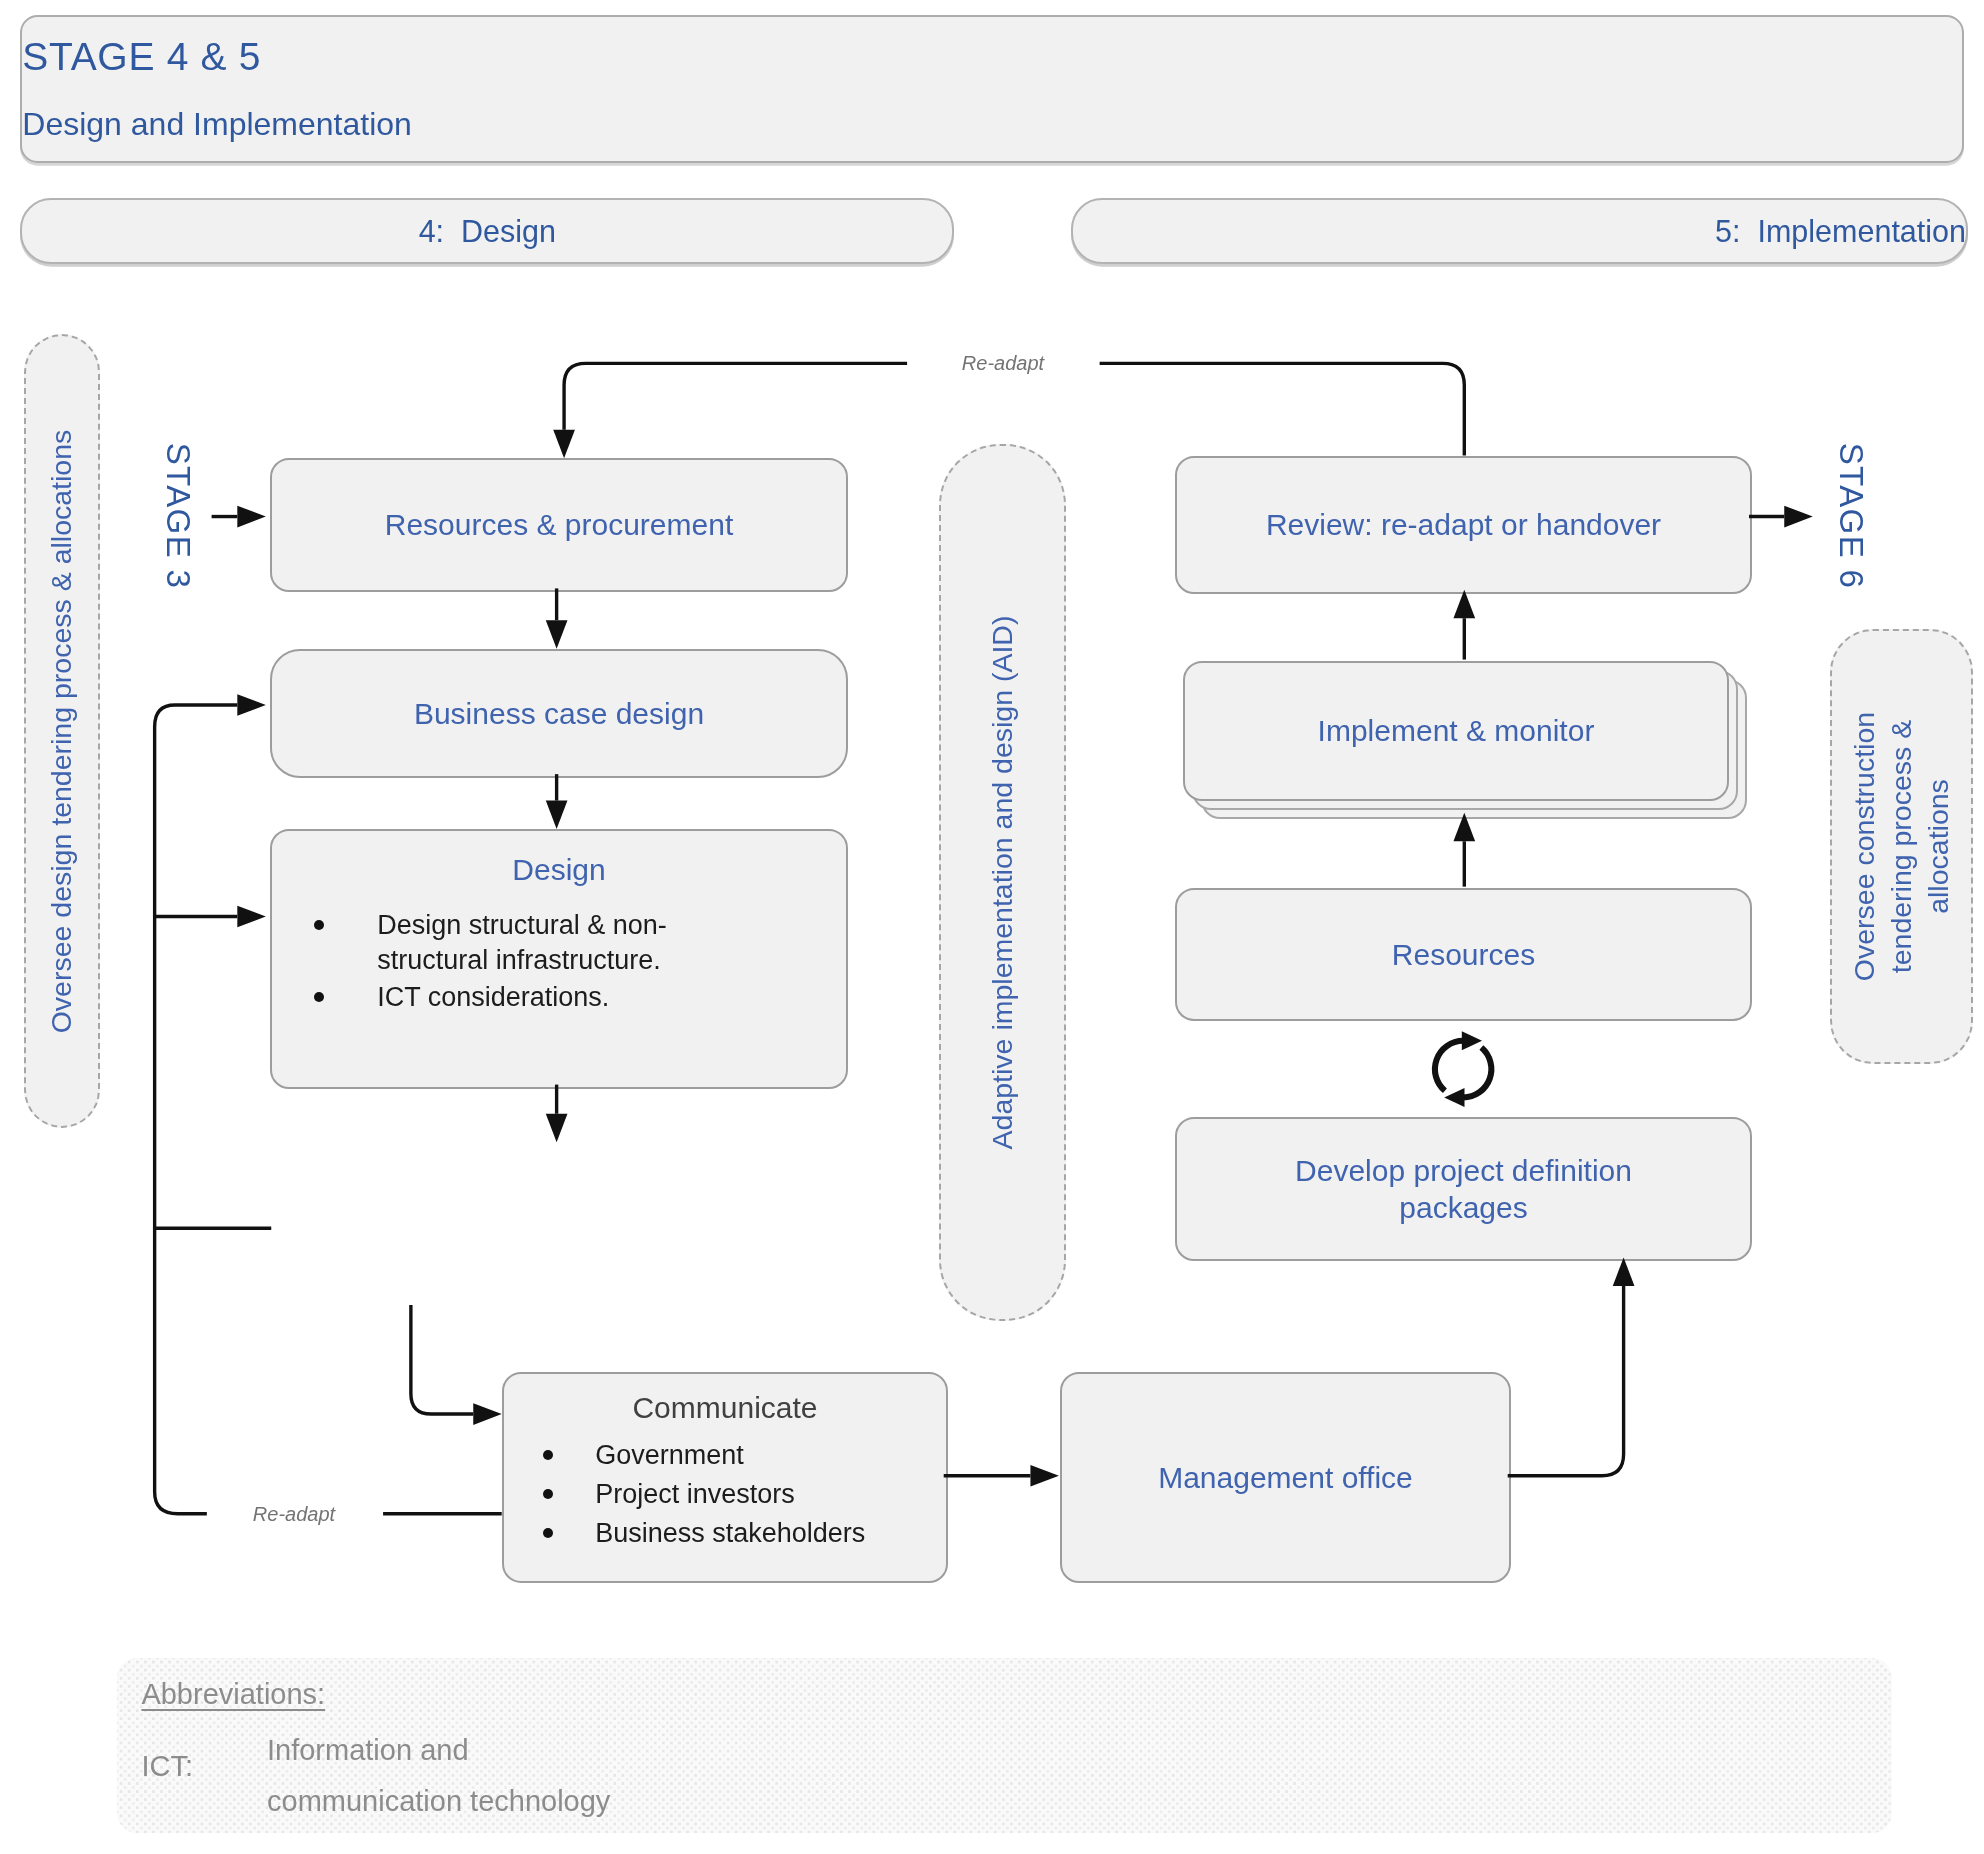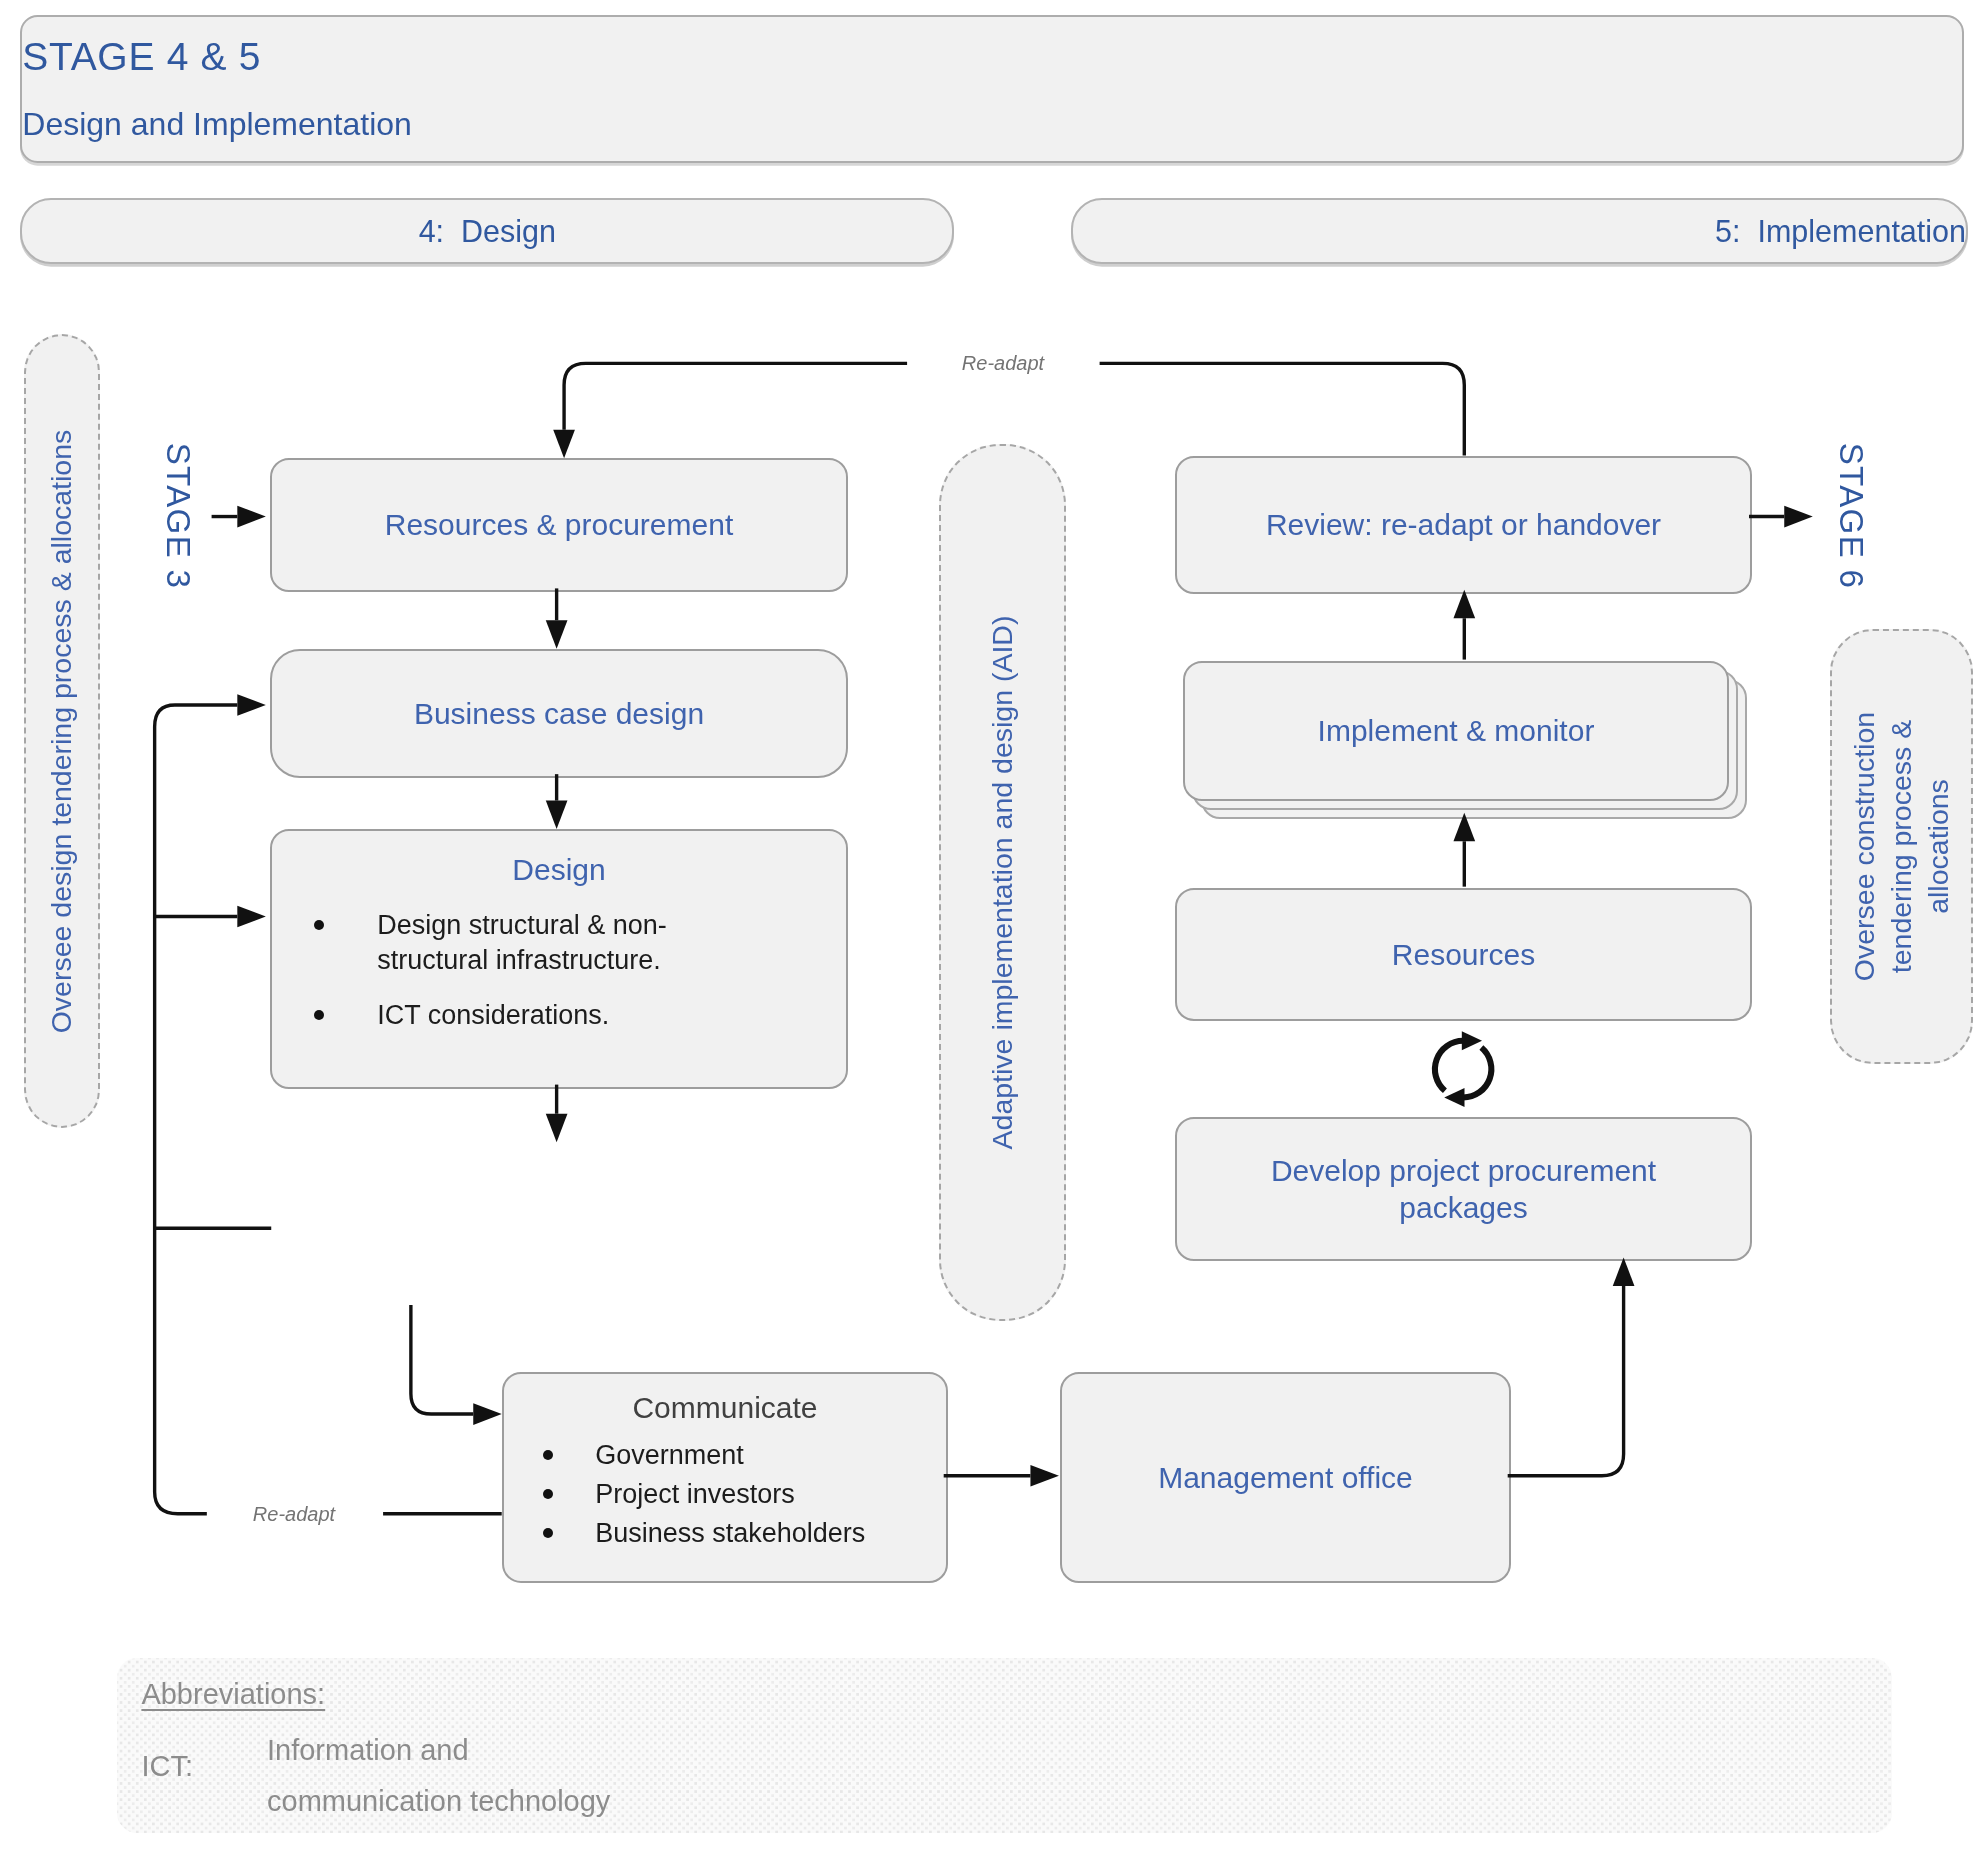--- a/index.html
+++ b/index.html
@@ -41,21 +41,21 @@
   #box-review   {left:1175px;top:456px;width:573px;height:134px;}
   #box-implement{left:1183px;top:661px;width:542px;height:136px;z-index:3;}
   .stack-layer  {background:#f1f1f1;border:2px solid #a8a8a8;border-radius:19px;}
   #stack-1{left:1192px;top:670px;width:542px;height:136px;z-index:2;}
   #stack-2{left:1201px;top:679px;width:542px;height:136px;z-index:1;}
   #box-resources{left:1175px;top:888px;width:573px;height:129px;}
   #box-develop  {left:1175px;top:1117px;width:573px;height:140px;}
   #box-develop .pad{padding:0 64px;}
 
   
-  .bullets{margin-top:19px;display:flex;flex-direction:column;gap:20px;}
+  .bullets{margin-top:19px;display:flex;flex-direction:column;gap:2px;}
   .bullet{display:flex;align-items:flex-start;color:#1c1c1c;font-size:27px;line-height:1.3;text-align:left;}
   .bullet .dot{flex:0 0 auto;width:10.2px;height:10.2px;border-radius:50%;background:#111;
                margin-top:12.2px;}
   #box-design .bullets{padding-left:42px;}
   #box-design .bullet .txt{margin-left:53px;width:390px;}
   #box-communicate .bullets{padding-left:39px;margin-top:11px;gap:4.1px;}
   #box-communicate .bullet .txt{margin-left:42px;width:339px;}
 
   
   .vpill{background:#f1f1f1;border:2.7px dashed #a6a6a6;display:flex;align-items:center;justify-content:center;}
@@ -180,21 +180,21 @@
   </div>
   <div id="stack-2" class="stack-layer abs"></div>
   <div id="stack-1" class="stack-layer abs"></div>
   <div id="box-implement" class="node abs">
     <span class="pad">Implement &amp; monitor</span>
   </div>
   <div id="box-resources" class="node abs">
     <span class="pad">Resources</span>
   </div>
   <div id="box-develop" class="node abs">
-    <span class="pad">Develop project procurement packages</span>
+    <span class="pad">Develop project definition packages</span>
   </div>
 
   <svg id="cycle-icon" class="abs" viewBox="0 0 120 120">
     <path d="M31,90 A42,42 0 0 1 58,16" fill="none" stroke="#111111" stroke-width="9"></path>
     <path d="M56,2 L86,16 L56,30 Z" fill="#111111"></path>
     <path d="M85,26 A42,42 0 0 1 58,100" fill="none" stroke="#111111" stroke-width="9"></path>
     <path d="M60,86 L30,100 L60,114 Z" fill="#111111"></path>
   </svg>
 
   <svg id="wires" viewBox="0 0 2928 2735">

